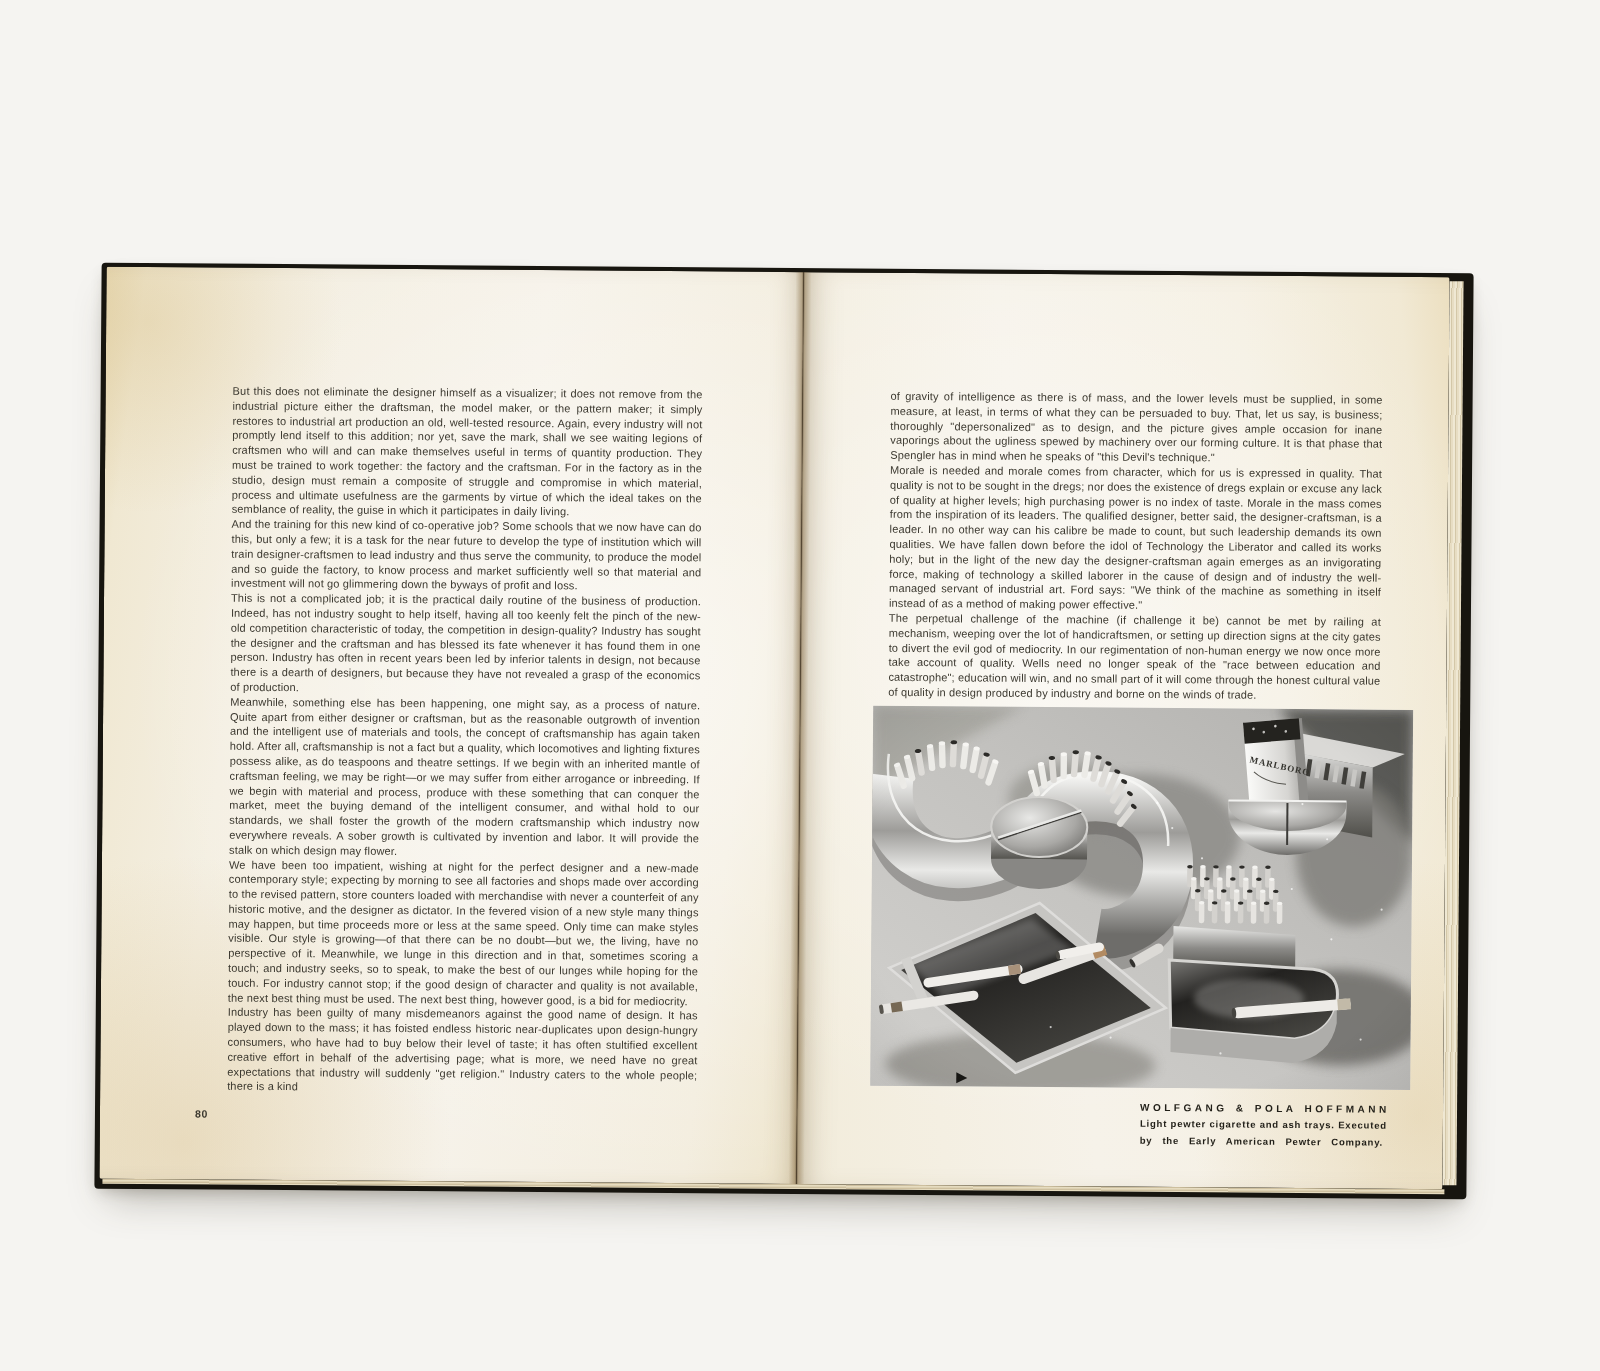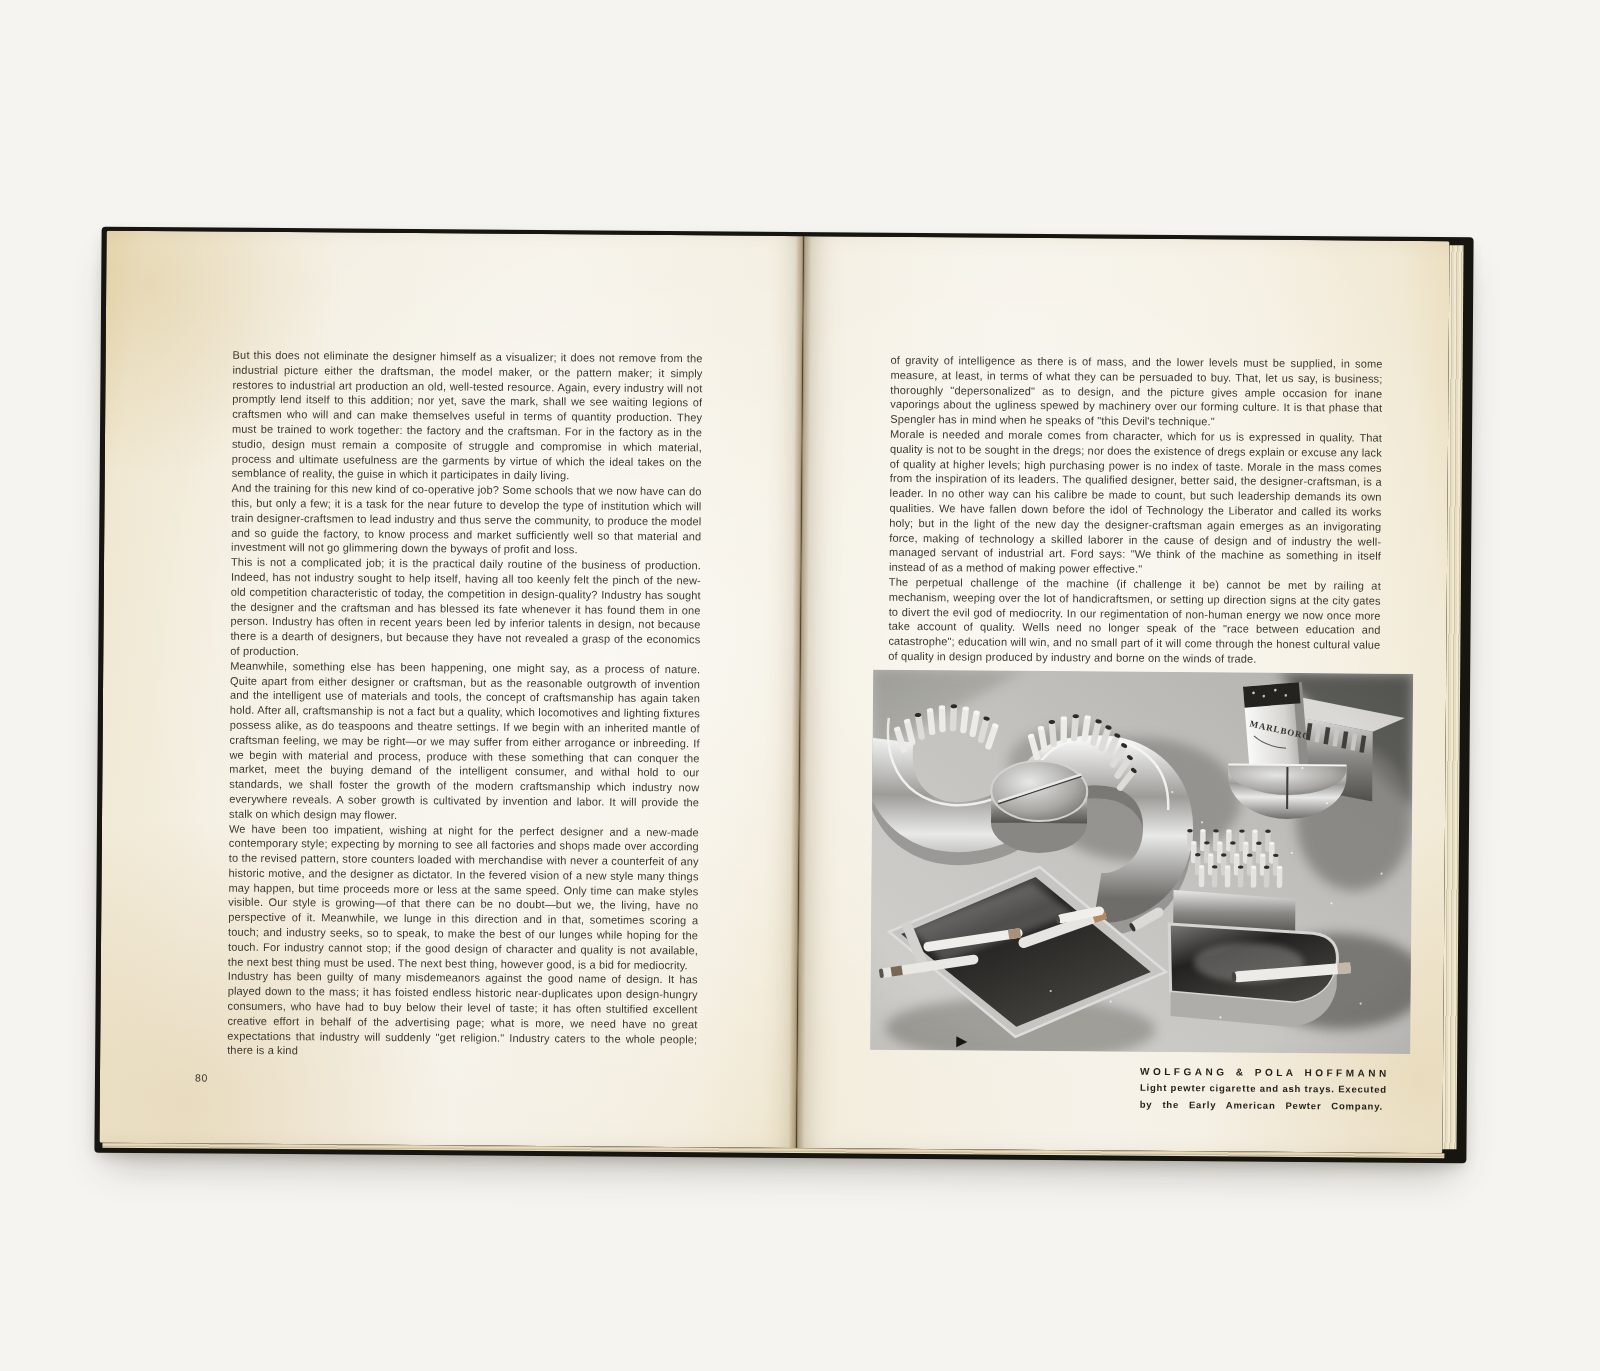--- a/index.html
+++ b/index.html
@@ -1,21 +1,21 @@
 <!DOCTYPE html>
 <html><head>
 <meta charset="utf-8">
 <style>
   html,body{margin:0;padding:0;}
   body{
     width:1600px;height:1371px;position:relative;overflow:hidden;
     background:#f5f4f1;
     font-family:"Liberation Sans", sans-serif;
   }
-  .stage{position:absolute;inset:0;}
+  .stage{position:absolute;inset:0;margin-top:36px;}
   
   .book{
     position:absolute;left:98px;top:232px;width:1372px;height:926px;
     background:#17150f;border-radius:4px;
     transform:rotate(0.45deg);transform-origin:50% 50%;
     box-shadow:0 22px 38px -14px rgba(70,62,48,.35), 0 6px 14px -4px rgba(70,62,48,.25);
   }
   .page{position:absolute;top:4px;height:912px;}
   .page-left{
     left:5px;width:697px;border-radius:2px 0 0 2px;
@@ -51,21 +51,21 @@
   .text-block{
     position:absolute;color:#3b382f;
     font-size:11px;line-height:14.8px;letter-spacing:.15px;
     text-align:justify;
   }
   .text-block p{margin:0;}
   .tb-left{left:132px;top:120px;width:470px;}
   .tb-right{left:790px;top:120px;width:492px;}
   .page-number{
     position:absolute;left:100px;top:844px;color:#3b382f;
-    font-size:10.5px;letter-spacing:.6px;
+    font-size:10.5px;letter-spacing:.6px;font-weight:bold;
   }
   
   .photo{
     position:absolute;left:775px;top:437px;width:540px;height:380px;margin:0;
     background:#c6c5c2;overflow:hidden;
   }
   .photo svg{display:block;width:100%;height:100%;}
   
   .caption{position:absolute;left:1045px;top:828px;width:252px;color:#211f18;}
   .caption-title{

